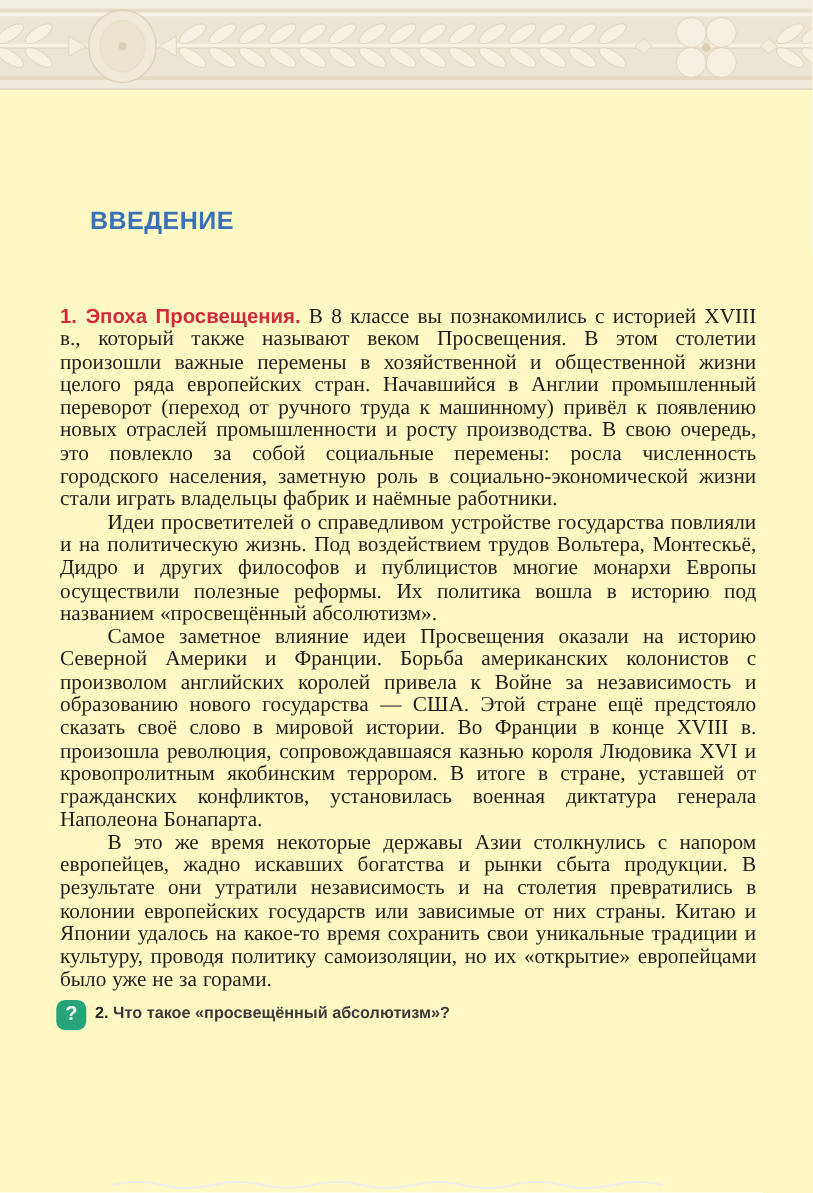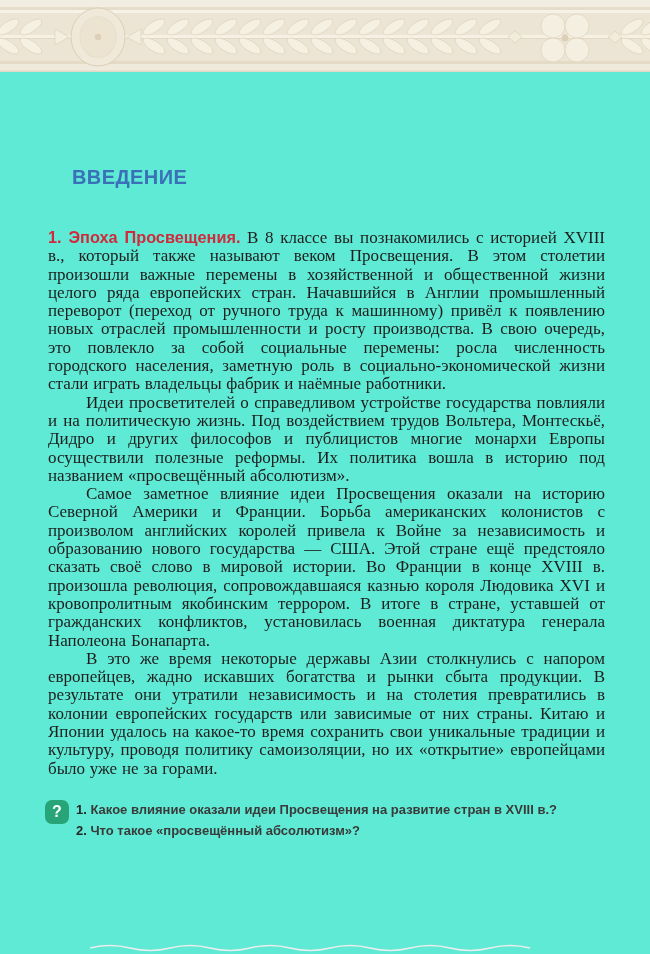--- a/index.html
+++ b/index.html
@@ -1,41 +1,41 @@
 <!DOCTYPE html>
 <html><head>
 <meta charset="utf-8">
 <style>
   html, body { margin: 0; padding: 0; background: #ffffff; }
   .page {
     position: relative;
     width: 650px;
     height: 954px;
-    background: #5eead4;
+    background: #fef9c3;
     overflow: hidden;
     font-family: "Liberation Serif", serif;
   }
   .ornament-top {
     position: absolute;
     top: 0; left: 0;
     width: 650px; height: 72px;
   }
   .chapter {
     position: absolute;
     top: 166px; left: 72px;
     margin: 0;
     font-family: "Liberation Sans", sans-serif;
     font-weight: 800;
     font-size: 20px;
     letter-spacing: 0.4px;
     color: #3a70b8;
   }
   .content {
     position: absolute;
-    top: 228px; left: 48px;
+    top: 244px; left: 48px;
     width: 557px;
     font-size: 17px;
     line-height: 18.3px;
     color: #1d1d1d;
     text-align: justify;
     word-spacing: 0.5px;
   }
   .content p { margin: 0; }
   .content p.indent { text-indent: 38px; }
   .lead {
@@ -151,21 +151,20 @@
     <p class="indent">Идеи просветителей о справедливом устройстве государства повлияли и на политическую жизнь. Под воздействием трудов Вольтера, Монтескьё, Дидро и других философов и публицистов многие монархи Европы осуществили полезные реформы. Их политика вошла в историю под названием «просвещённый абсолютизм».</p>
     <p class="indent">Самое заметное влияние идеи Просвещения оказали на историю Северной Америки и Франции. Борьба американских колонистов с произволом английских королей привела к Войне за независимость и образованию нового государства — США. Этой стране ещё предстояло сказать своё слово в мировой истории. Во Франции в конце XVIII в. произошла революция, сопровождавшаяся казнью короля Людовика XVI и кровопролитным якобинским террором. В итоге в стране, уставшей от гражданских конфликтов, установилась военная диктатура генерала Наполеона Бонапарта.</p>
     <p class="indent">В это же время некоторые державы Азии столкнулись с напором европейцев, жадно искавших богатства и рынки сбыта продукции. В результате они утратили независимость и на столетия превратились в колонии европейских государств или зависимые от них страны. Китаю и Японии удалось на какое-то время сохранить свои уникальные традиции и культуру, проводя политику самоизоляции, но их «открытие» европейцами было уже не за горами.</p>
   </div>
 
   <div class="questions">
     <div class="q-icon">
         <span>?</span>
       </div>
     <div class="q-list">
-      <div class="q-item"><span class="q-num">1.</span> <span>Какое влияние оказали идеи Просвещения на развитие стран в XVIII в.?</span></div>
       <div class="q-item"><span class="q-num">2.</span> <span>Что такое «просвещённый абсолютизм»?</span></div>
     </div>
   </div>
 
   <svg class="bottom-wisp" width="470" height="10" viewBox="0 0 470 10">
     <path d="M0 6 q20 -5 40 0 t40 0 t40 0 t40 0 t40 0 t40 0 t40 0 t40 0 t40 0 t40 0 t40 0" fill="none" stroke="#ededed" stroke-width="1.5"></path>
   </svg>
 
 </div>
 

